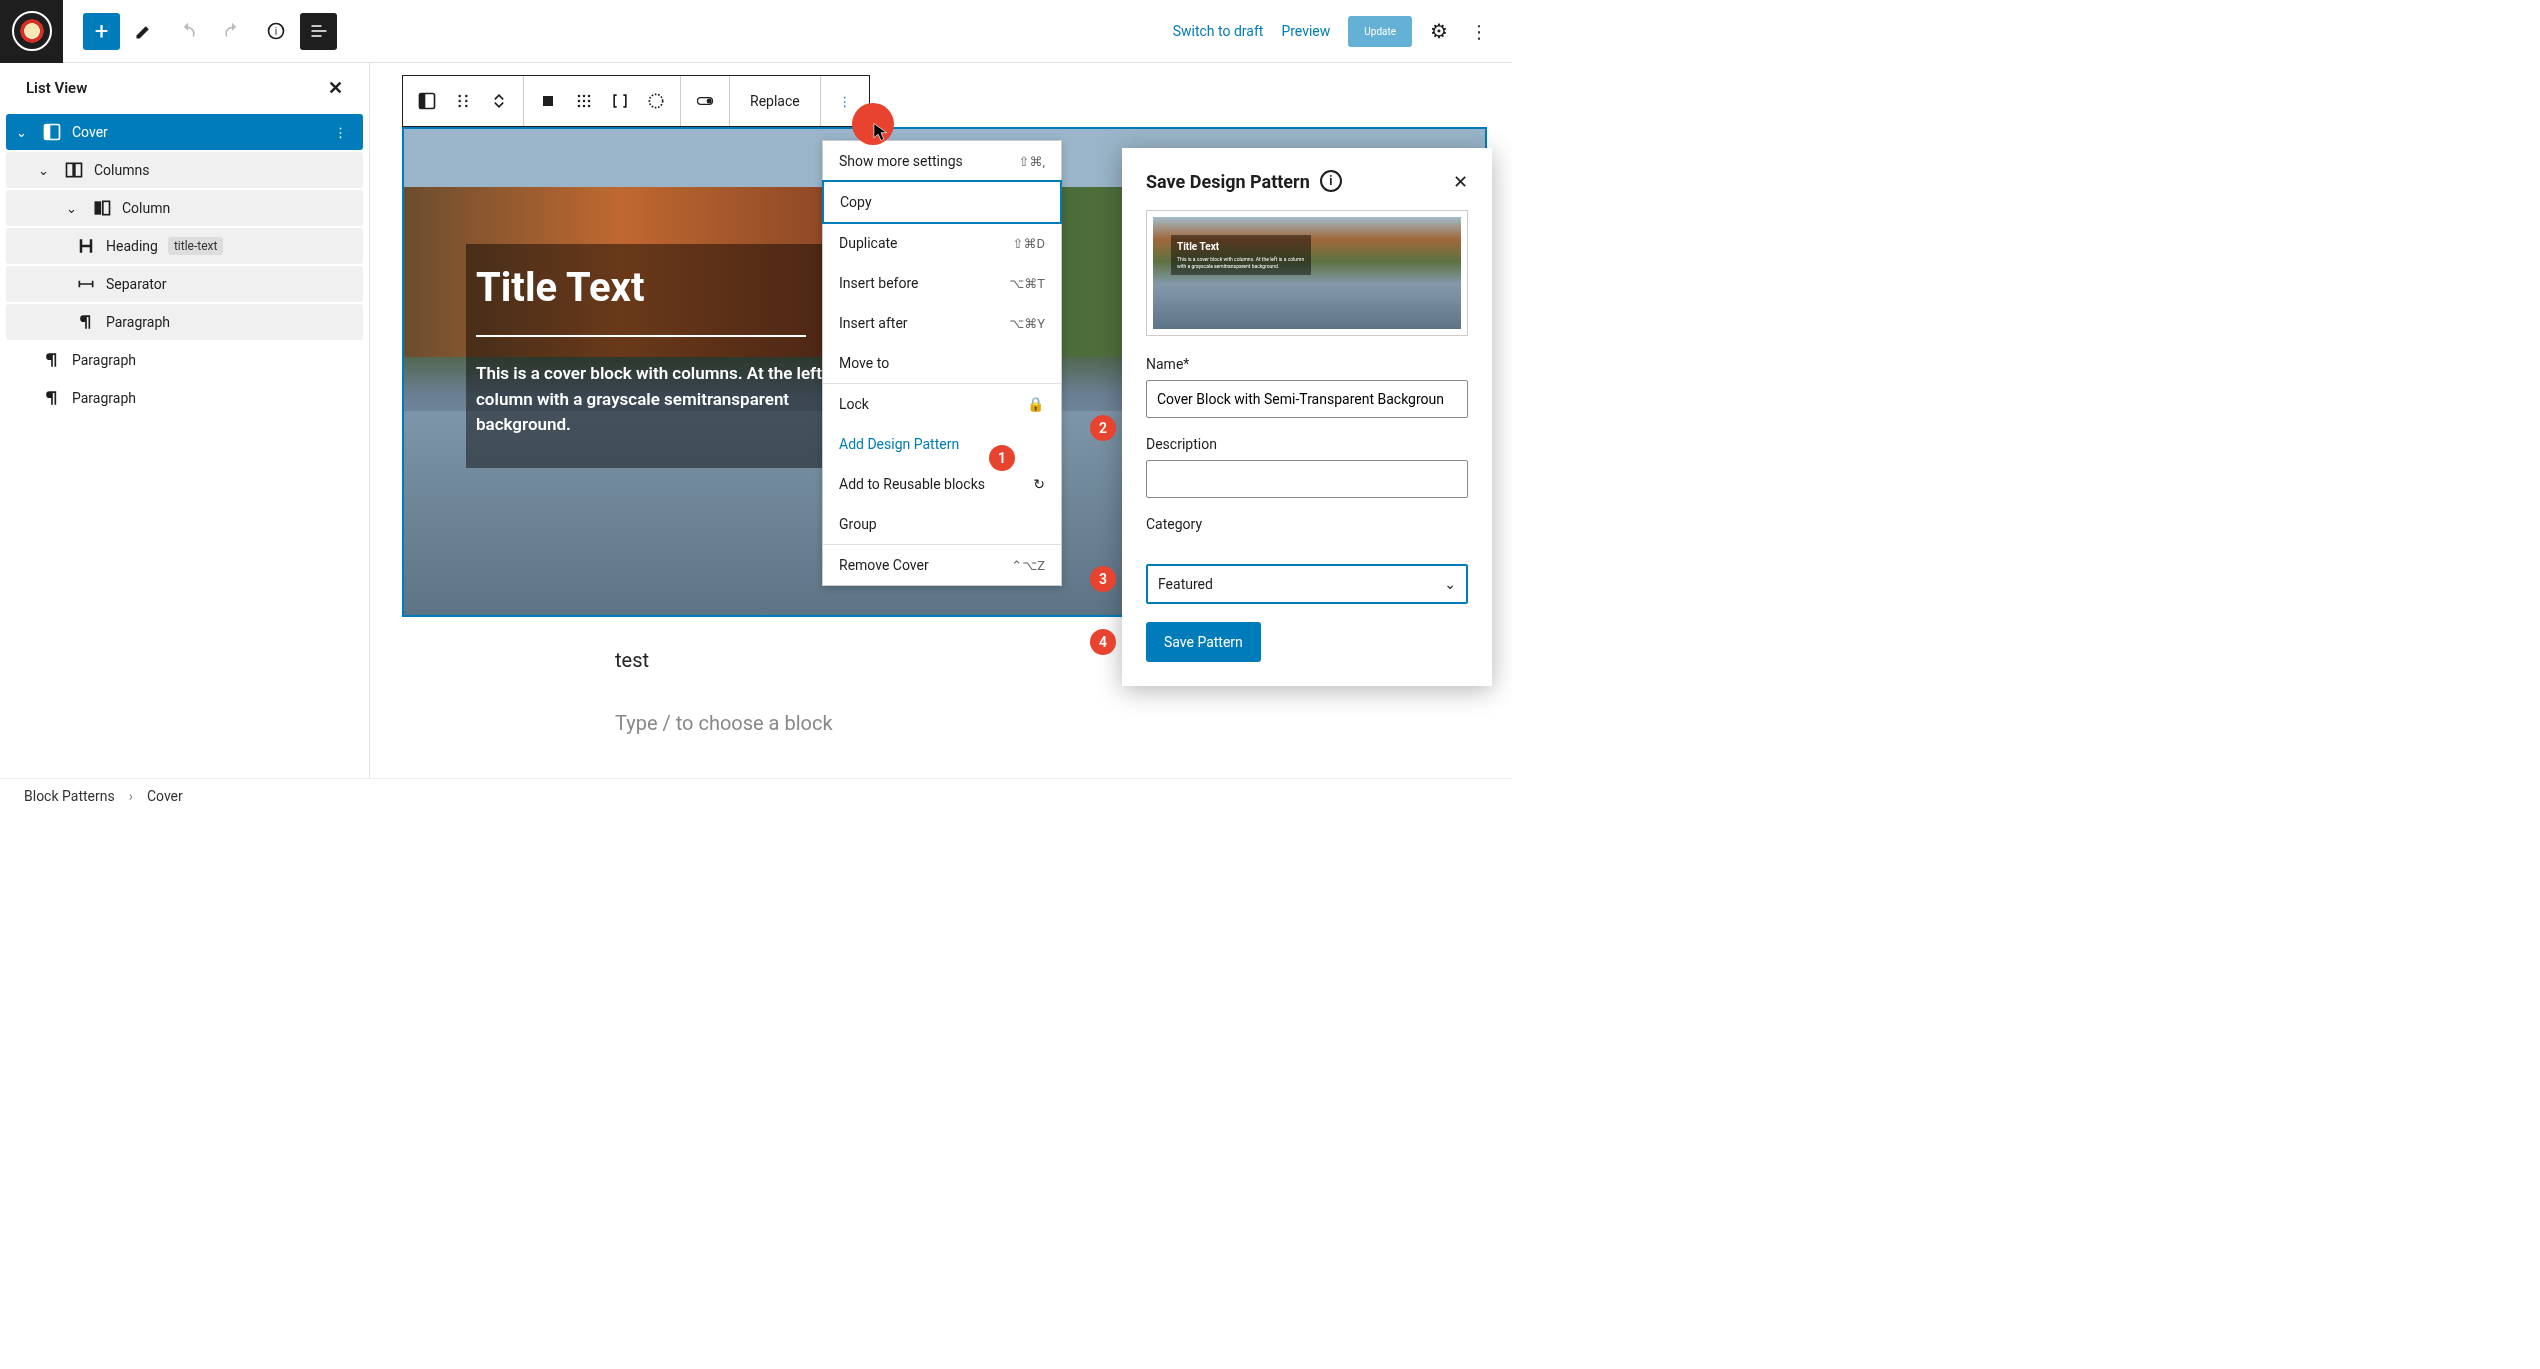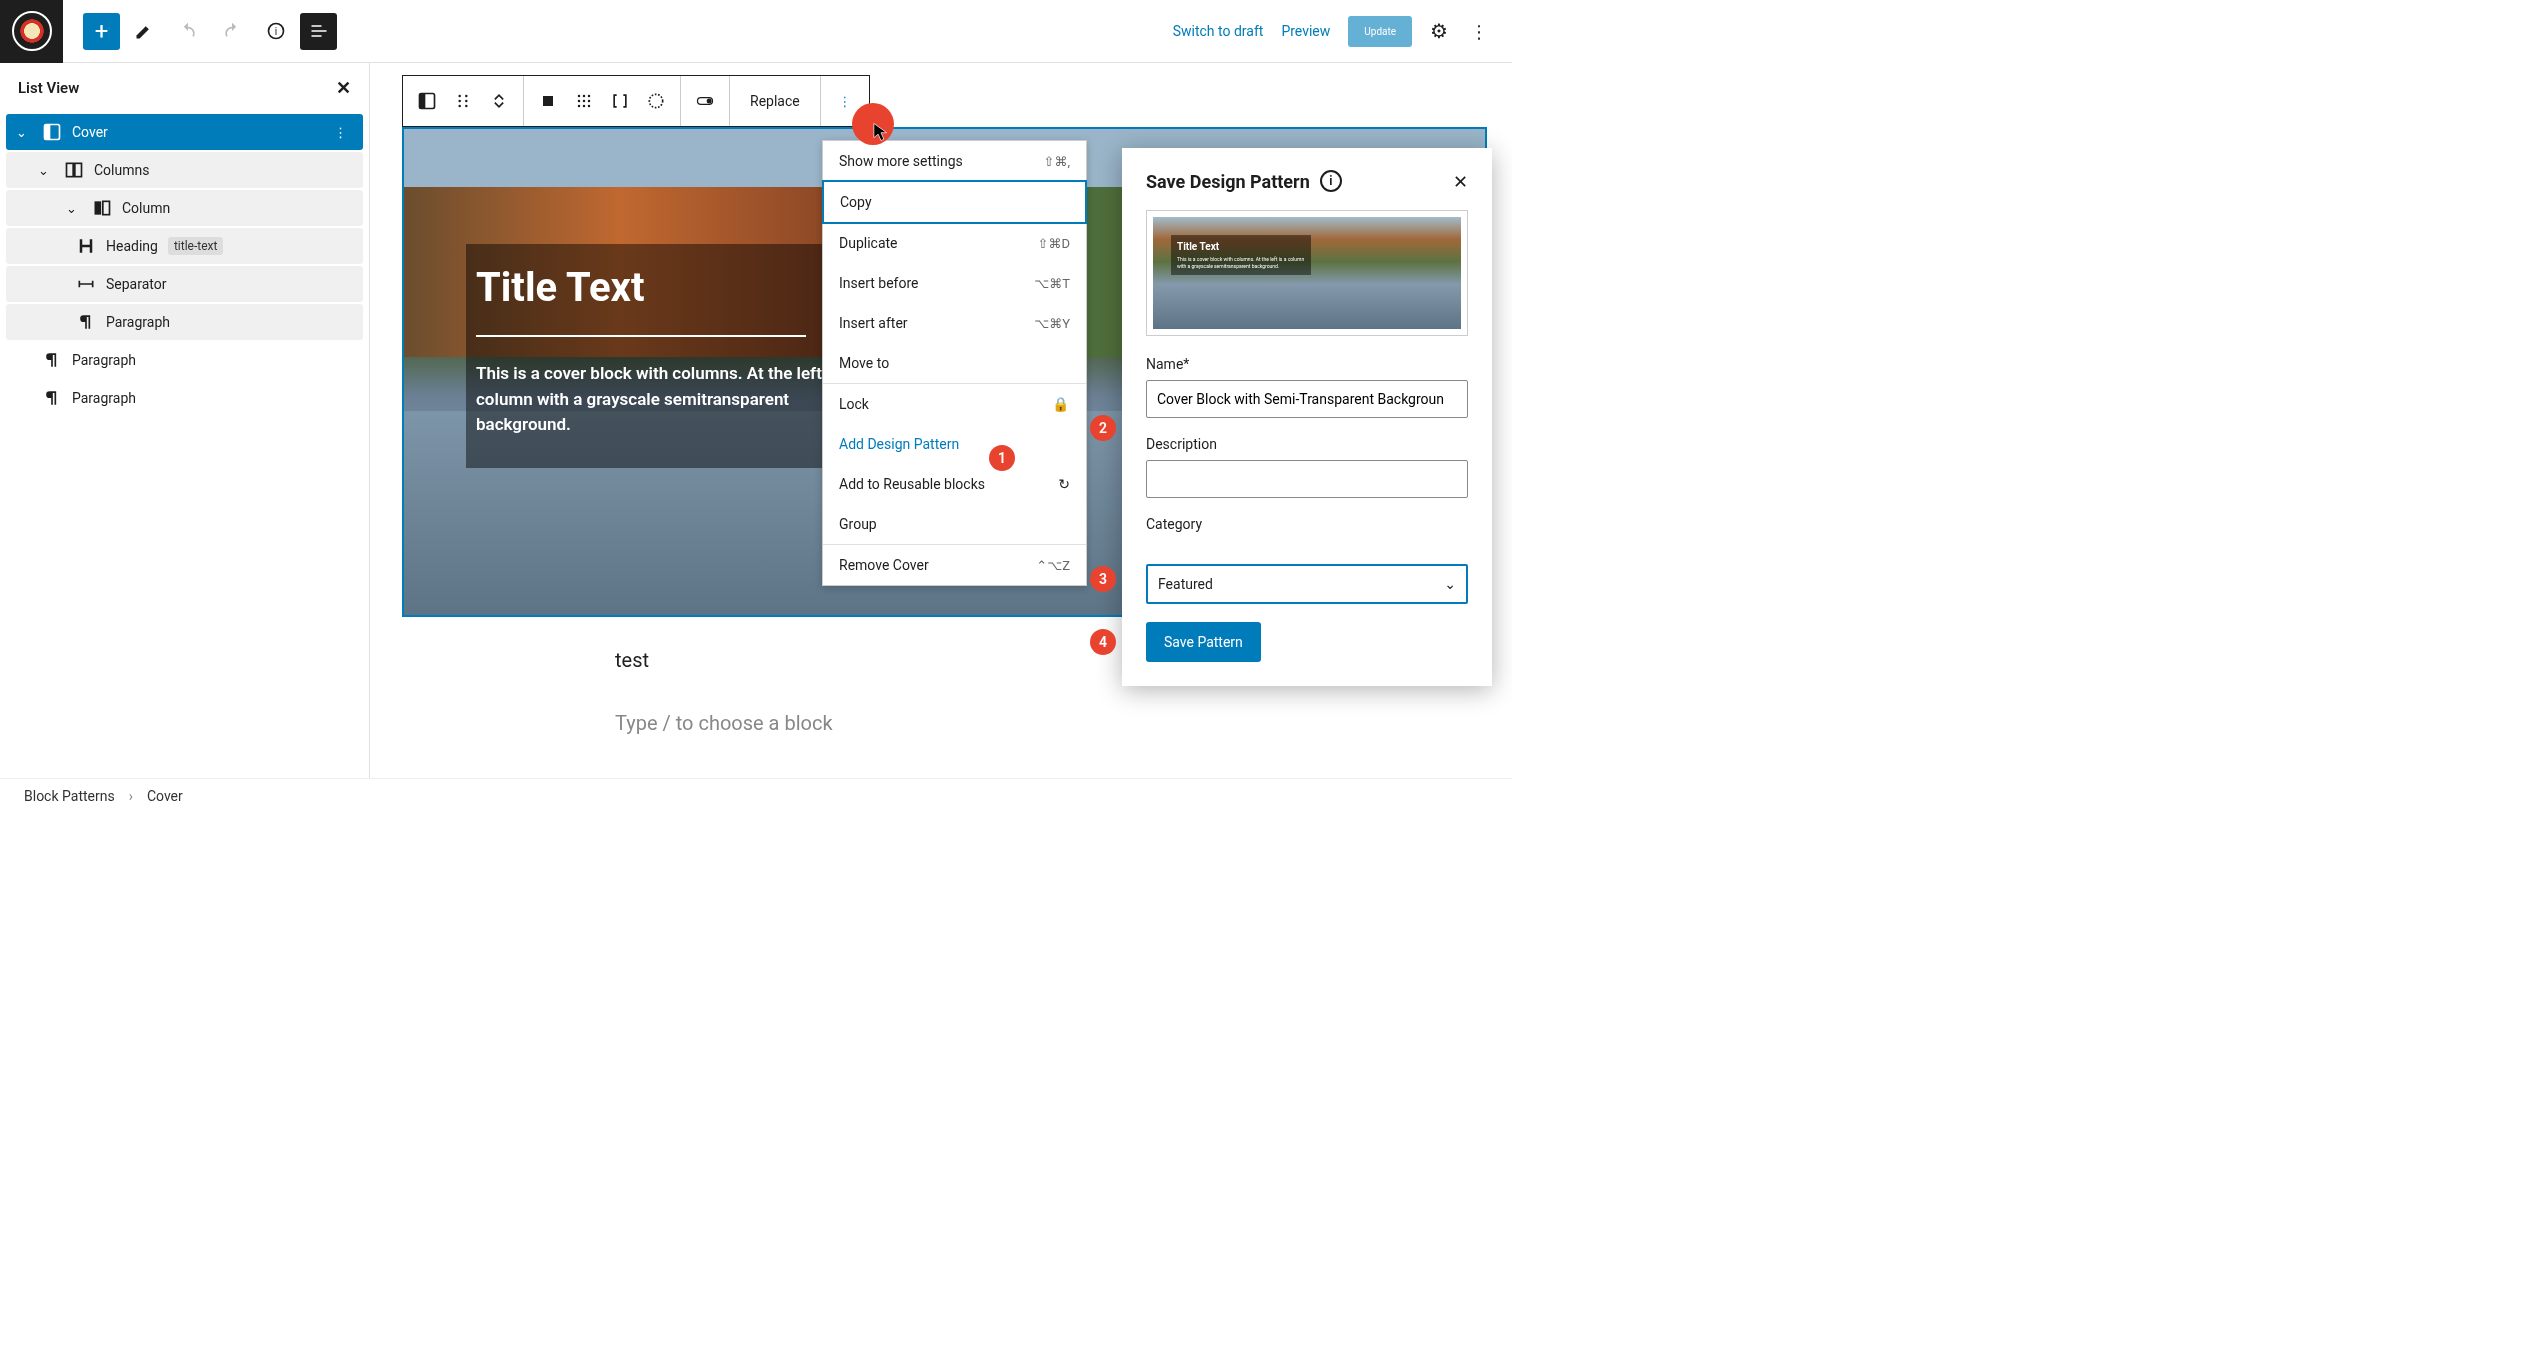--- a/index.html
+++ b/index.html
@@ -18,21 +18,21 @@
 .link-btn { color: #007cba; font-size: 14px; cursor: pointer; }
 .update-btn { background: #007cba; color: #fff; padding: 10px 16px; border-radius: 3px; font-size: 10px; cursor: pointer; opacity: 0.6; }
 .settings-icon { font-size: 20px; cursor: pointer; }
 .vert-dots { font-size: 18px; cursor: pointer; padding: 0 4px; }
 
 
 .main-area { display: flex; height: calc(100% - 63px - 35px); }
 
 
 .sidebar { width: 370px; border-right: 1px solid #e0e0e0; background: #fff; }
-.sidebar-header { display: flex; justify-content: space-between; align-items: center; padding: 14px 18px; font-weight: 600; font-size: 15px; }
+.sidebar-header { display: flex; justify-content: space-between; align-items: center; padding: 14px 26px; font-weight: 600; font-size: 15px; }
 .close-x { font-size: 18px; cursor: pointer; }
 .tree { padding: 0 6px; }
 .tree-item { display: flex; align-items: center; padding: 8px 10px; border-radius: 3px; cursor: pointer; gap: 10px; margin: 2px 0; }
 .tree-item.selected { background: #007cba; color: #fff; }
 .tree-item.selected-child { background: #f0f0f0; }
 .tree-item .chev { width: 16px; display: inline-block; }
 .tree-icon { width: 20px; height: 20px; display: inline-flex; align-items: center; justify-content: center; }
 .tree-label { font-size: 14px; }
 .item-more { margin-left: auto; padding: 0 6px; }
 .tree-badge { background: #ddd; padding: 2px 6px; border-radius: 3px; font-size: 12px; color: #333; }
@@ -57,21 +57,21 @@
 .overlay-text { color: #fff; font-size: 17px; line-height: 1.5; font-weight: 600; }
 
 .test-text { position: absolute; left: 245px; top: 585px; font-size: 20px; color: #222; }
 .placeholder-text { position: absolute; left: 245px; top: 648px; font-size: 20px; color: #888; }
 
 
 .red-circle { position: absolute; width: 42px; height: 42px; background: #e8432e; border-radius: 50%; z-index: 20; }
 .cursor-arrow { position: absolute; z-index: 21; }
 
 
-.context-menu { position: absolute; left: 822px; top: 140px; width: 265px; background: #fff; border: 1px solid #ccc; box-shadow: 0 2px 8px rgba(0,0,0,0.2); z-index: 10; }
+.context-menu { position: absolute; left: 822px; top: 140px; width: 240px; background: #fff; border: 1px solid #ccc; box-shadow: 0 2px 8px rgba(0,0,0,0.2); z-index: 10; }
 .menu-item { display: flex; justify-content: space-between; align-items: center; padding: 12px 16px; font-size: 14px; cursor: pointer; }
 .menu-item.highlighted { border: 2px solid #007cba; margin: -1px; position: relative; }
 .menu-item.link-style { color: #007cba; }
 .menu-sep { border: none; border-top: 1px solid #e0e0e0; }
 .menu-shortcut { color: #666; font-size: 13px; }
 
 
 .modal { position: absolute; right: 20px; top: 148px; width: 370px; background: #fff; box-shadow: 0 4px 24px rgba(0,0,0,0.3); z-index: 15; padding: 4px; }
 .modal-header { display: flex; align-items: center; padding: 18px 20px; gap: 10px; }
 .modal-title { font-size: 18px; font-weight: 700; }

